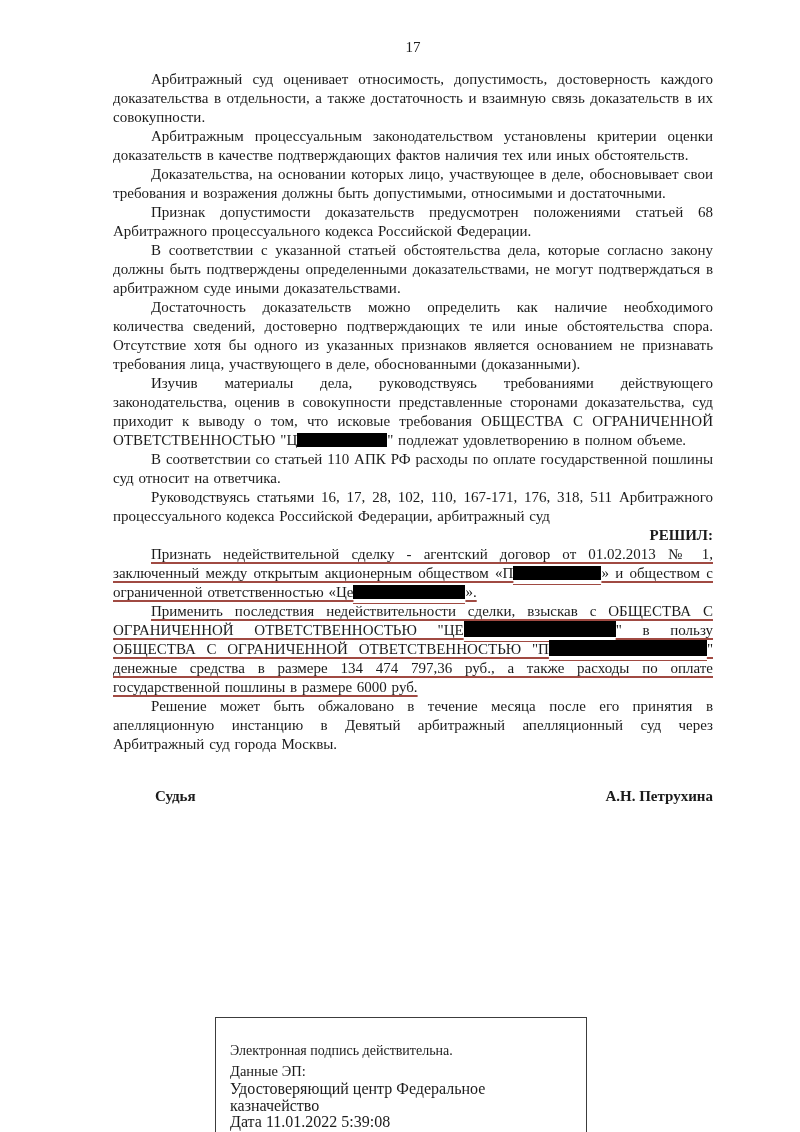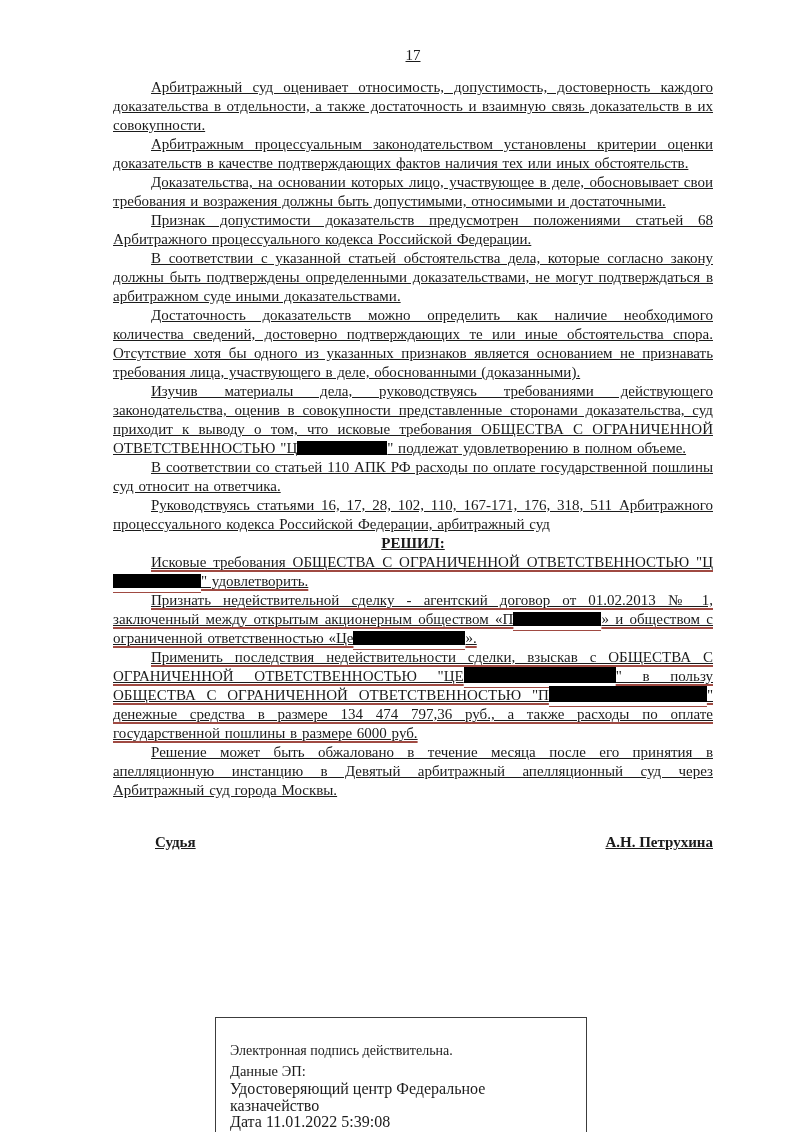--- a/index.html
+++ b/index.html
@@ -12,40 +12,39 @@
     width: 800px;
     height: 1132px;
     background: #ffffff;
     font-family: "Liberation Serif", "DejaVu Serif", serif;
     color: #1b1b1b;
     overflow: hidden;
   }
   .content {
     position: absolute;
     left: 113px;
-    top: 46px;
+    top: 38px;
     width: 600px;
-    text-decoration: underline;
   }
   .page-number {
     text-align: center;
     font-size: 15px;
     line-height: 19px;
     margin-bottom: 13px;
   }
   .para {
     margin: 0;
     text-align: justify;
     text-indent: 38px;
     font-size: 15px;
     line-height: 19px;
     word-spacing: 1px;
   }
   .para.center-bold {
-    text-align: center;
+    text-align: right;
     text-indent: 0;
     font-weight: bold;
   }
   .para.underline {
     text-decoration: underline;
     text-decoration-color: #a04a42;
     text-decoration-thickness: 1.7px;
     text-underline-offset: 3px;
   }
   .redact {
@@ -115,21 +114,20 @@
         <p class="para body"><span>Арбитражный суд оценивает относимость, допустимость, достоверность каждого доказательства в отдельности, а также достаточность и взаимную связь доказательств в их совокупности.</span></p>
         <p class="para body"><span>Арбитражным процессуальным законодательством установлены критерии оценки доказательств в качестве подтверждающих фактов наличия тех или иных обстоятельств.</span></p>
         <p class="para body"><span>Доказательства, на основании которых лицо, участвующее в деле, обосновывает свои требования и возражения должны быть допустимыми, относимыми и достаточными.</span></p>
         <p class="para body"><span>Признак допустимости доказательств предусмотрен положениями статьей 68 Арбитражного процессуального кодекса Российской Федерации.</span></p>
         <p class="para body"><span>В соответствии с указанной статьей обстоятельства дела, которые согласно закону должны быть подтверждены определенными доказательствами, не могут подтверждаться в арбитражном суде иными доказательствами.</span></p>
         <p class="para body"><span>Достаточность доказательств можно определить как наличие необходимого количества сведений, достоверно подтверждающих те или иные обстоятельства спора. Отсутствие хотя бы одного из указанных признаков является основанием не признавать требования лица, участвующего в деле, обоснованными (доказанными).</span></p>
         <p class="para body"><span>Изучив материалы дела, руководствуясь требованиями действующего законодательства, оценив в совокупности представленные сторонами доказательства, суд приходит к выводу о том, что исковые требования ОБЩЕСТВА С ОГРАНИЧЕННОЙ ОТВЕТСТВЕННОСТЬЮ "Ц</span><span class="redact" style="width: 90px; background: rgb(0, 0, 0);"></span><span>" подлежат удовлетворению в полном объеме.</span></p>
         <p class="para body"><span>В соответствии со статьей 110 АПК РФ расходы по оплате государственной пошлины суд относит на ответчика.</span></p>
         <p class="para body"><span>Руководствуясь статьями 16, 17, 28, 102, 110, 167-171, 176, 318, 511 Арбитражного процессуального кодекса Российской Федерации, арбитражный суд</span></p>
         <p class="para center-bold"><span>РЕШИЛ:</span></p>
-        <p class="para body underline"><span>Исковые требования ОБЩЕСТВА С ОГРАНИЧЕННОЙ ОТВЕТСТВЕННОСТЬЮ "Ц</span><span class="redact" style="width: 88px; background: rgb(0, 0, 0);"></span><span>" удовлетворить.</span></p>
         <p class="para body underline"><span>Признать недействительной сделку - агентский договор от 01.02.2013 № 1, заключенный между открытым акционерным обществом «П</span><span class="redact" style="width: 88px; background: rgb(0, 0, 0);"></span><span>» и обществом с ограниченной ответственностью «Це</span><span class="redact" style="width: 112px; background: rgb(0, 0, 0);"></span><span>».</span></p>
         <p class="para body underline"><span>Применить последствия недействительности сделки, взыскав с ОБЩЕСТВА С ОГРАНИЧЕННОЙ ОТВЕТСТВЕННОСТЬЮ "ЦЕ</span><span class="redact" style="width: 152px; height: 16px; background: rgb(0, 0, 0);"></span><span>" в пользу ОБЩЕСТВА С ОГРАНИЧЕННОЙ ОТВЕТСТВЕННОСТЬЮ "П</span><span class="redact" style="width: 158px; height: 16px; background: rgb(0, 0, 0);"></span><span>" денежные средства в размере 134 474 797,36 руб., а также расходы по оплате государственной пошлины в размере 6000 руб.</span></p>
         <p class="para body"><span>Решение может быть обжаловано в течение месяца после его принятия в апелляционную инстанцию в Девятый арбитражный апелляционный суд через Арбитражный суд города Москвы.</span></p>
       </div>
 
     <div class="sig-row">
       <span>Судья</span>
       <span>А.Н. Петрухина</span>
     </div>
   </div>

